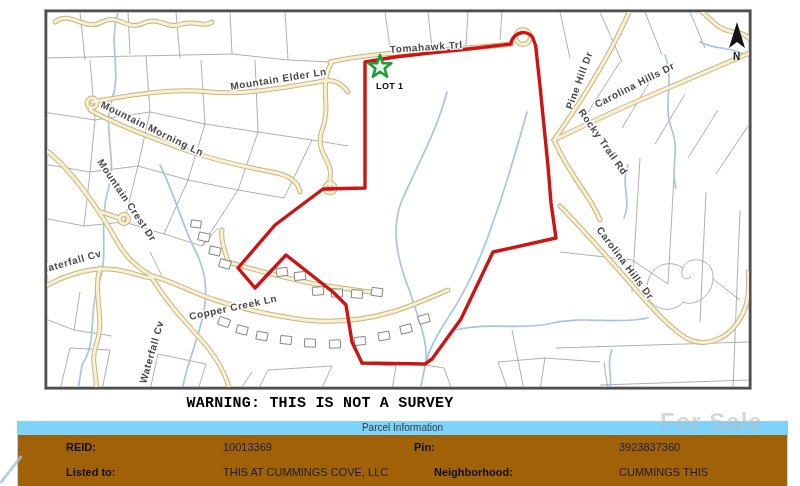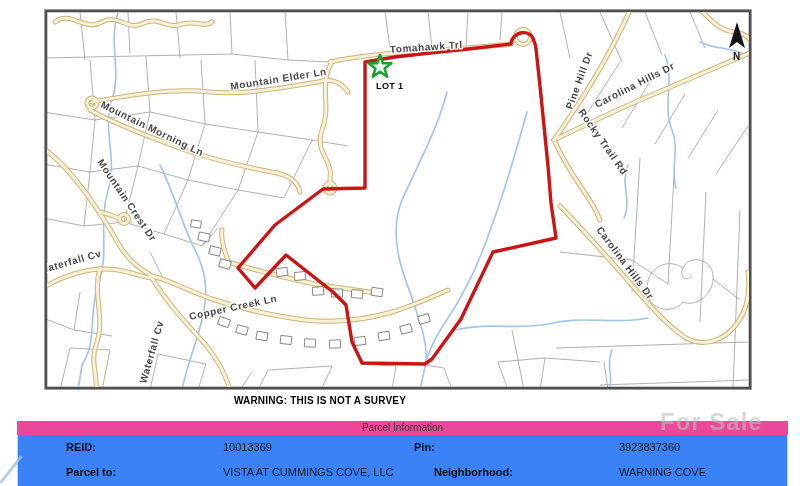--- a/index.html
+++ b/index.html
@@ -20,32 +20,32 @@
   .bldg rect{fill:#ffffff;stroke:#6f6f6f;stroke-width:.8;}
   .red-bound{stroke:#cc1414;stroke-width:3.4;fill:none;stroke-linejoin:round;stroke-linecap:round;}
   .lbl{font-family:"Liberation Sans",sans-serif;font-size:10px;font-weight:700;fill:#474747;
        stroke:#ffffff;stroke-width:2.6px;paint-order:stroke;letter-spacing:.6px;}
   .lot-lbl{font-size:9px;font-weight:700;fill:#0a0a0a;stroke:#fff;stroke-width:2px;paint-order:stroke;letter-spacing:.4px;}
   .north-n{font-size:10px;font-weight:700;fill:#1a1a1a;}
 
   
   .warning{
     position:absolute;left:0;top:395px;width:640px;text-align:center;
-    font-size:10px;font-weight:700;color:#000;letter-spacing:.2px;
+    font-size:15px;font-weight:700;color:#000;letter-spacing:.2px;font-family:Liberation Mono, monospace;
   }
   .bar{
     position:absolute;left:17px;top:421px;width:771px;height:22px;
-    background:#ec4899;
+    background:#7dd3fc;
   }
   .bar-title{
     display:block;text-align:center;font-size:10px;line-height:14px;color:#3a3a3a;
   }
   .info-box{
     position:absolute;left:17px;top:435px;width:769px;height:51px;
-    background:#3b82f6;border-left:1px solid #cfcfcf;border-right:1px solid #cfcfcf;
+    background:#a16207;border-left:1px solid #cfcfcf;border-right:1px solid #cfcfcf;
   }
   .cell{position:absolute;font-size:11px;color:#1c1c1c;white-space:nowrap;}
   .cell.lab{font-weight:700;color:#0e0e0e;}
   .for-sale{
     position:absolute;left:660px;top:408px;
     font-size:24px;font-weight:700;letter-spacing:1px;
     color:#bdbdbd;opacity:.6;z-index:5;
   }
   .corner-mark{
     position:absolute;left:-6px;top:468px;width:34px;height:3px;
@@ -204,20 +204,20 @@
 
 <div class="bar">
   <span class="bar-title">Parcel Information</span>
 </div>
 
 <div class="info-box">
   <span class="cell lab" style="left:48px;top:6px;">REID:</span>
   <span class="cell" style="left:205px;top:6px;">10013369</span>
   <span class="cell lab" style="left:396px;top:6px;">Pin:</span>
   <span class="cell" style="left:601px;top:6px;">3923837360</span>
-  <span class="cell lab" style="left:48px;top:31px;">Parcel to:</span>
-  <span class="cell" style="left:205px;top:31px;">VISTA AT CUMMINGS COVE, LLC</span>
+  <span class="cell lab" style="left:48px;top:31px;">Listed to:</span>
+  <span class="cell" style="left:205px;top:31px;">THIS AT CUMMINGS COVE, LLC</span>
   <span class="cell lab" style="left:416px;top:31px;text-align:center;">Neighborhood:</span>
-  <span class="cell" style="left:601px;top:31px;">WARNING COVE</span>
+  <span class="cell" style="left:601px;top:31px;">CUMMINGS THIS</span>
 </div>
 
 <div class="for-sale">For Sale</div>
 <div class="corner-mark"></div>
 
 </body></html>

